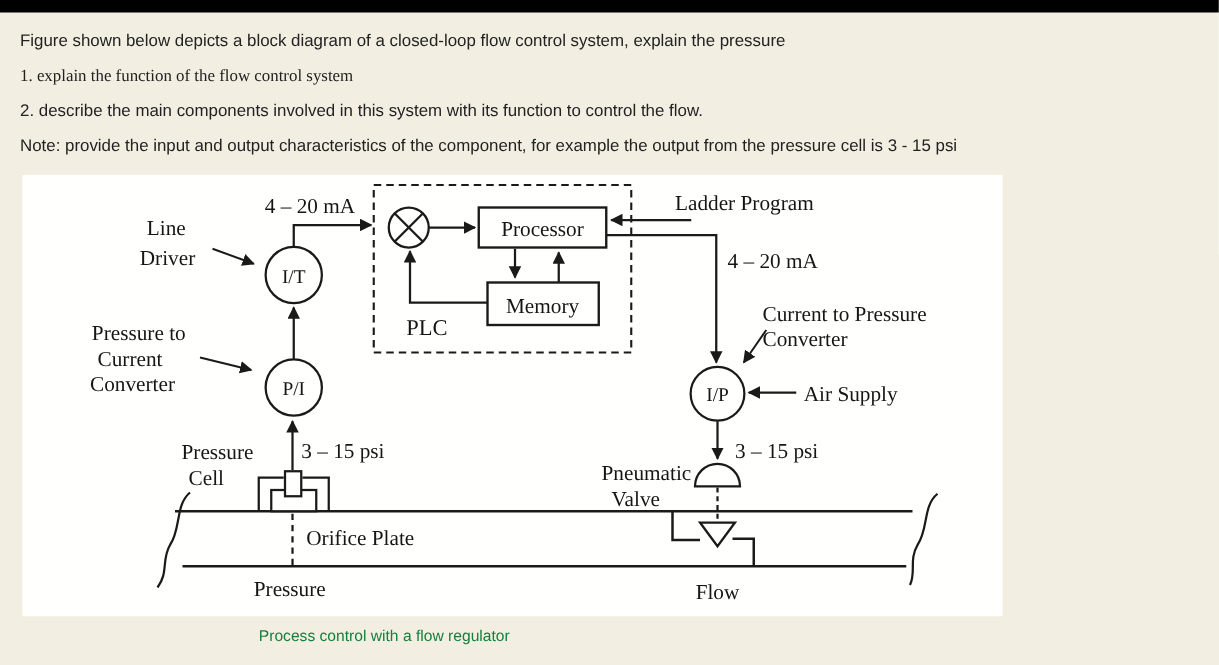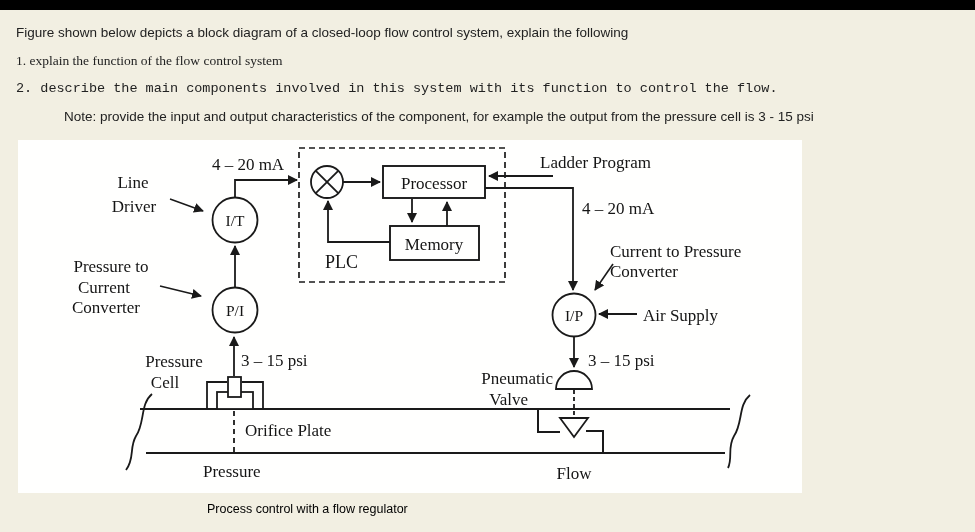--- a/index.html
+++ b/index.html
@@ -10,41 +10,41 @@
     position:relative;
     overflow:hidden;
   }
   .topbar{
     position:absolute;left:0;top:0;width:975px;height:10px;background:#000;
   }
   .qtext{
     position:absolute;left:16px;
     color:#222;font-size:13.5px;line-height:15px;white-space:nowrap;
   }
-  .q1{top:25px;} .q2{top:53px;font-family:Liberation Serif, serif;} .q3{top:81px;font-family:Liberation Mono, monospace;} .q4{top:109px;margin-left:48px;}
+  .q1{top:25px;} .q2{top:53px;font-family:Liberation Serif, serif;} .q3{top:81px;} .q4{top:109px;}
   .figure-panel{
     position:absolute;left:18px;top:140px;width:784px;height:353px;background:#fffffe;
   }
   .caption{
-    position:absolute;left:207px;top:502px;color:#000000;font-size:12.5px;white-space:nowrap;
+    position:absolute;left:207px;top:502px;color:#15803d;font-size:12.5px;white-space:nowrap;
   }
   svg text{
     font-family:"Liberation Serif","DejaVu Serif",serif;
     fill:#151515;
   }
   .lbl{font-size:17px;}
   .lbl-sm{font-size:15.5px;}
   .lbl-plc{font-size:18px;}
 </style>
 </head>
 <body>
 
 <div class="topbar"></div>
 
-<div class="qtext q1">Figure shown below depicts a block diagram of a closed-loop flow control system, explain the following</div>
+<div class="qtext q1">Figure shown below depicts a block diagram of a closed-loop flow control system, explain the pressure</div>
 <div class="qtext q2">1. explain the function of the flow control system</div>
 <div class="qtext q3">2. describe the main components involved in this system with its function to control the flow.</div>
 <div class="qtext q4">Note: provide the input and output characteristics of the component, for example the output from the pressure cell is 3 - 15 psi</div>
 
 <div class="figure-panel">
   <svg width="784" height="353" viewBox="18 140 784 353" xmlns="http://www.w3.org/2000/svg">
     <defs>
       <marker id="ah" markerUnits="userSpaceOnUse" markerWidth="11" markerHeight="10" refX="9" refY="5" orient="auto">
         <path d="M0,0 L10,5 L0,10 Z" fill="#1a1a1a"></path>
       </marker>

